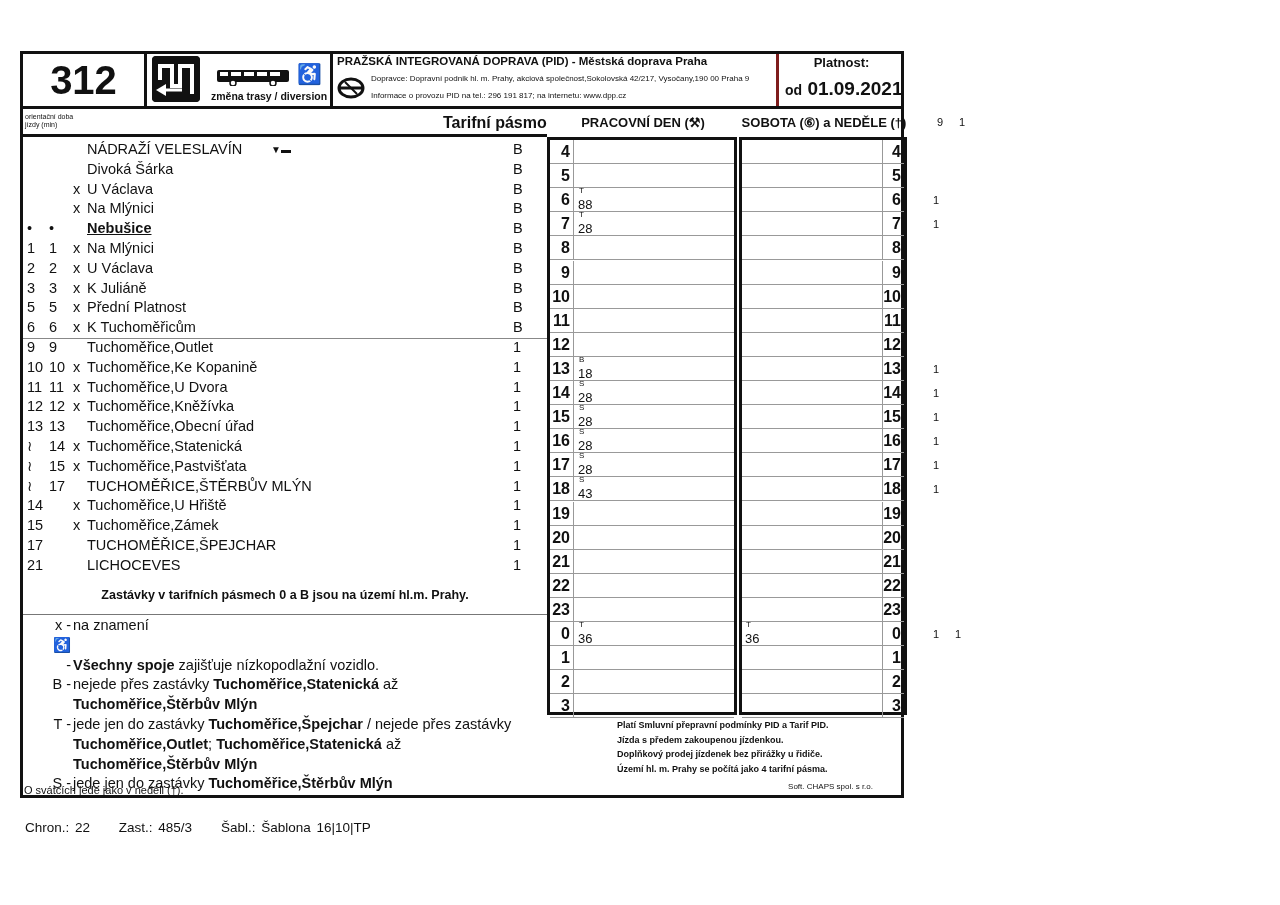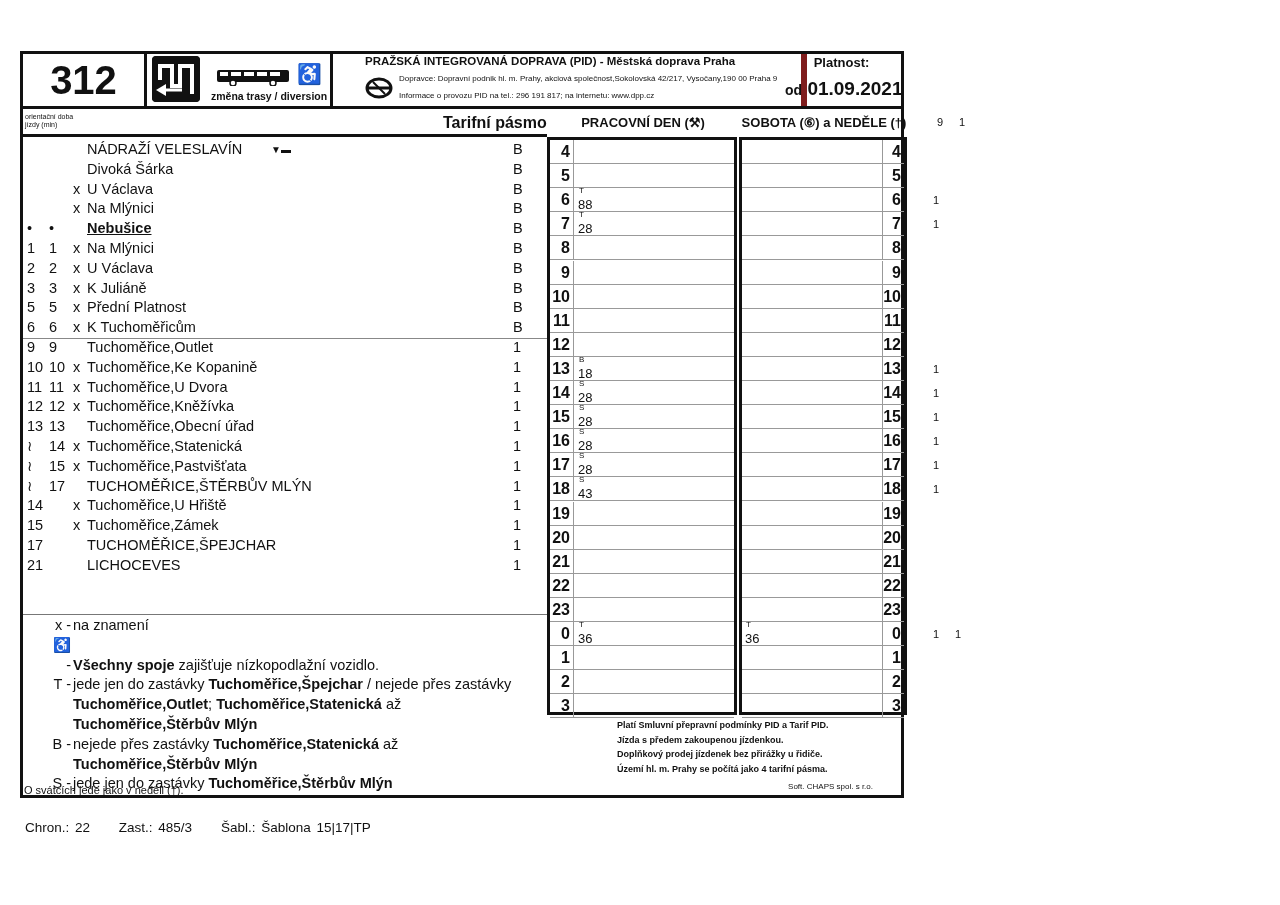--- a/index.html
+++ b/index.html
@@ -6,21 +6,21 @@
   body{width:1280px;height:905px;position:relative;font-family:"Liberation Sans",sans-serif;color:#111;overflow:hidden;}
   .sheet{position:absolute;left:20px;top:51px;width:884px;height:747px;border:3px solid #111;box-sizing:border-box;}
   .abs{position:absolute;}
   
   .line-no{left:0;top:0;width:124px;height:52px;border-right:3px solid #111;box-sizing:border-box;font-weight:bold;font-size:40px;text-align:center;line-height:52px;}
   .div-box{left:124px;top:0;width:186px;height:52px;border-right:3px solid #111;box-sizing:border-box;}
   .div-icon{left:5px;top:2px;width:48px;height:46px;background:#111;border-radius:4px;}
   .bus{left:70px;top:14px;width:72px;height:18px;}
   .wheel-icon{left:150px;top:8px;font-size:20px;}
   .div-label{left:64px;top:36px;font-size:10.5px;font-weight:bold;white-space:nowrap;}
-  .pid-box{left:310px;top:0;width:446px;height:52px;border-right:6px solid #7f1d1d;box-sizing:border-box;margin-left:28px;}
+  .pid-box{left:310px;top:0;width:446px;height:52px;border-right:3px solid #7f1d1d;box-sizing:border-box;}
   .pid-title{left:4px;top:1px;font-size:11.5px;font-weight:bold;white-space:nowrap;}
   .pid-logo{left:4px;top:22px;width:28px;height:24px;}
   .pid-line{left:38px;font-size:8px;white-space:nowrap;}
   .valid-box{left:756px;top:0;width:125px;height:52px;}
   .valid-lbl{left:0;width:125px;top:1px;text-align:center;font-weight:bold;font-size:13px;}
   .valid-date{left:6px;top:24px;font-weight:bold;font-size:19px;white-space:nowrap;}
   .valid-date small{font-size:14px;}
   .hr-thick{left:0;width:100%;height:3px;background:#111;}
   .orient{left:2px;top:59px;font-size:7px;line-height:8px;}
   .tarif-hdr{left:420px;top:60px;font-weight:bold;font-size:16px;}
@@ -258,26 +258,27 @@
       </div>
       <div class="stop" style="top: 415.8px;">
         <span class="t1">21</span>
         <span class="t2"></span>
         <span class="x"></span>
         <span class="nm">LICHOCEVES</span>
         <span class="zn">1</span>
       </div>
     </div>
   <div class="abs zone-sep" style="top:284px"></div>
+  <div class="abs note-prg" style="top:534px">Zastávky v tarifních pásmech 0 a B jsou na území hl.m. Prahy.</div>
   <div class="abs zone-sep" style="top:560px;background:#777"></div>
   <div id="legend" class="abs legend" style="top:562px">
       <div class="row"><span class="k">x -</span><span>na znamení</span></div>
       <div class="row"><span class="k">♿ -</span><b>Všechny spoje</b><span> zajišťuje nízkopodlažní vozidlo.</span></div>
+      <div class="row"><span class="k">B -</span><span>nejede přes zastávky </span><b>Tuchoměřice,Statenická</b><span> až </span><b>Tuchoměřice,Štěrbův Mlýn</b></div>
       <div class="row"><span class="k">T -</span><span>jede jen do zastávky </span><b>Tuchoměřice,Špejchar</b><span> / nejede přes zastávky </span><b>Tuchoměřice,Outlet</b><span>; </span><b>Tuchoměřice,Statenická</b><span> až </span><b>Tuchoměřice,Štěrbův Mlýn</b></div>
-      <div class="row"><span class="k">B -</span><span>nejede přes zastávky </span><b>Tuchoměřice,Statenická</b><span> až </span><b>Tuchoměřice,Štěrbův Mlýn</b></div>
       <div class="row"><span class="k">S -</span><span>jede jen do zastávky </span><b>Tuchoměřice,Štěrbův Mlýn</b></div>
     </div>
   <div class="abs holiday" style="top:730px">O svátcích jede jako v neděli (†).</div>
 
   <div class="abs tt">
     <div class="tt-hdr wd-hdr">PRACOVNÍ DEN (⚒)</div>
     <div class="tt-hdr we-hdr">SOBOTA (⑥) a NEDĚLE (†)</div>
     <div class="tt-col wd-col" id="wdcol">
         <div class="hrow" style="top: 0px;">
           <div class="h">4</div>
@@ -487,14 +488,14 @@
     <span class="abs side" style="left: 933px; top: 435.2px;">1</span>
     <span class="abs side" style="left: 933px; top: 459.3px;">1</span>
     <span class="abs side" style="left: 933px; top: 483.4px;">1</span>
     <span class="abs side" style="left: 933px; top: 628px;">1</span>
     <span class="abs side" style="left: 955px; top: 628px;">1</span>
   </div>
 
 <div class="abs footer">
   <span>Chron.: 22</span>&nbsp;&nbsp;&nbsp;&nbsp;
   <span>Zast.: 485/3</span>&nbsp;&nbsp;&nbsp;&nbsp;
-  <span>Šabl.: Šablona 15|17|TP</span>
+  <span>Šabl.: Šablona 16|10|TP</span>
 </div>
 
 </body></html>

